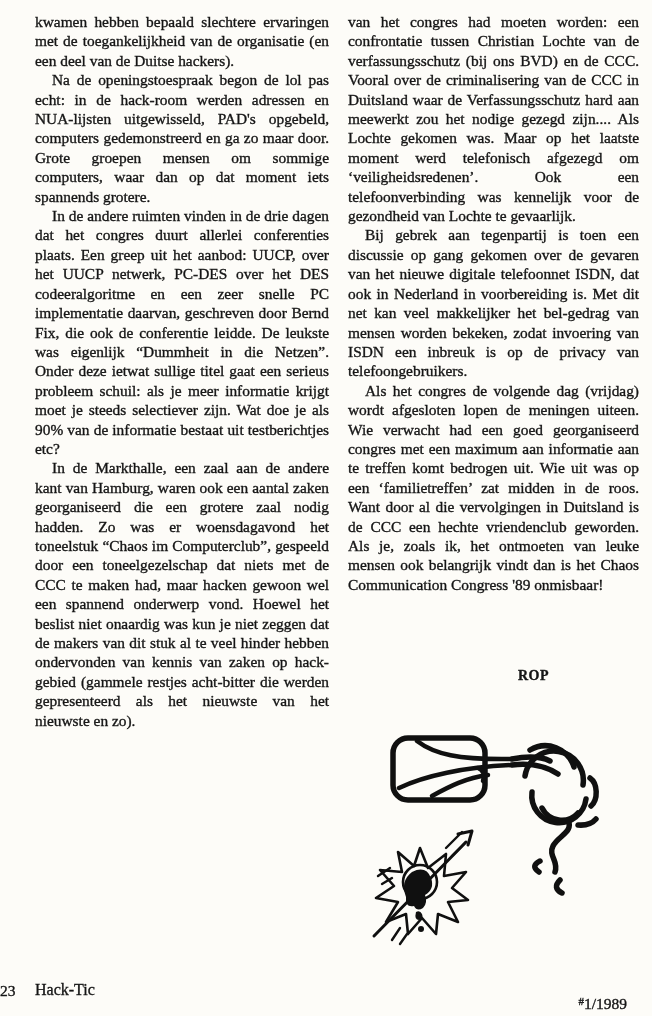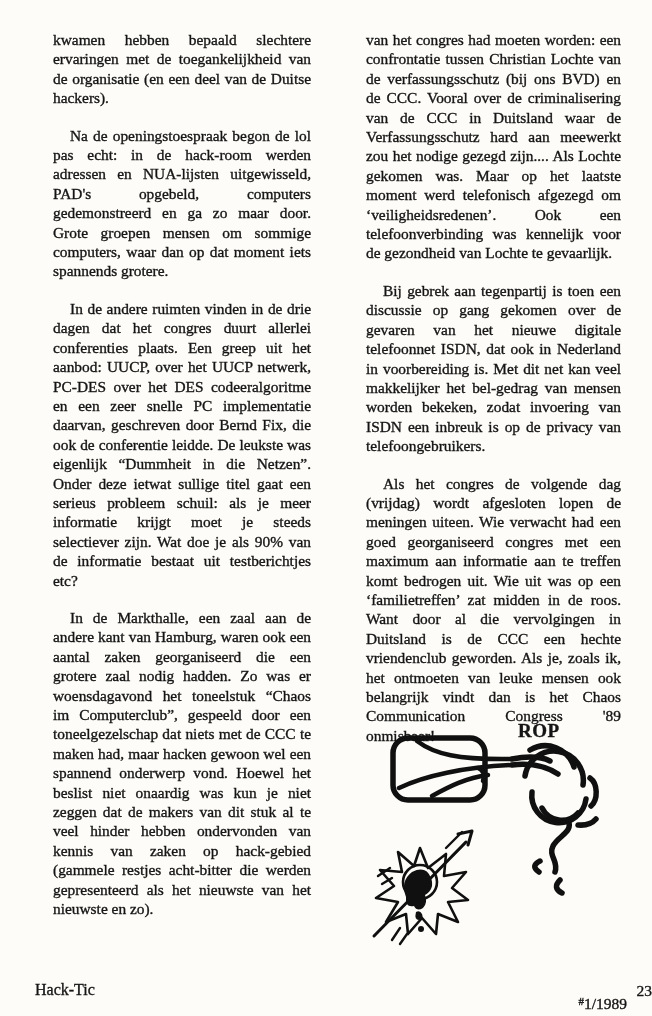--- a/index.html
+++ b/index.html
@@ -14,45 +14,45 @@
   }
   .col {
     position:absolute;
     top:12px;
     font-size:15.4px;
     line-height:19.4px;
     text-align:justify;
   }
   .col-left  { left:35px;  width:294px; }
   .col-right { left:348px; width:291px; }
-  .col p { margin:18px; padding:0; }
+  .col p { margin:0; padding:0; }
   .col p.ind { text-indent:17px; }
   .byline {
     position:absolute;
-    left:518px; top:720px;
+    left:518px; top:668px;
     font-weight:bold;
-    font-size:19px;
+    font-size:14px;
     letter-spacing:0.5px;
   }
   .illustration {
     position:absolute;
     left:362px; top:730px;
   }
   .footer {
     position:absolute;
     left:0; top:979px; width:652px; height:24px;
     font-weight:normal;
   }
   .footer-magazine {
     position:absolute; left:35px; top:2px;
     font-size:16px;
   }
   .footer-page-number {
     position:absolute; left:0; width:652px; top:3px;
-    text-align:right; font-size:15.5px;
+    text-align:left; font-size:15.5px;
   }
   .footer-issue {
     position:absolute; right:25px; top:16px;
     font-size:15.5px;
   }
   .footer-issue .hash {
     display:inline-block;
     font-size:11px;
     transform:translateY(-4px);
   }

